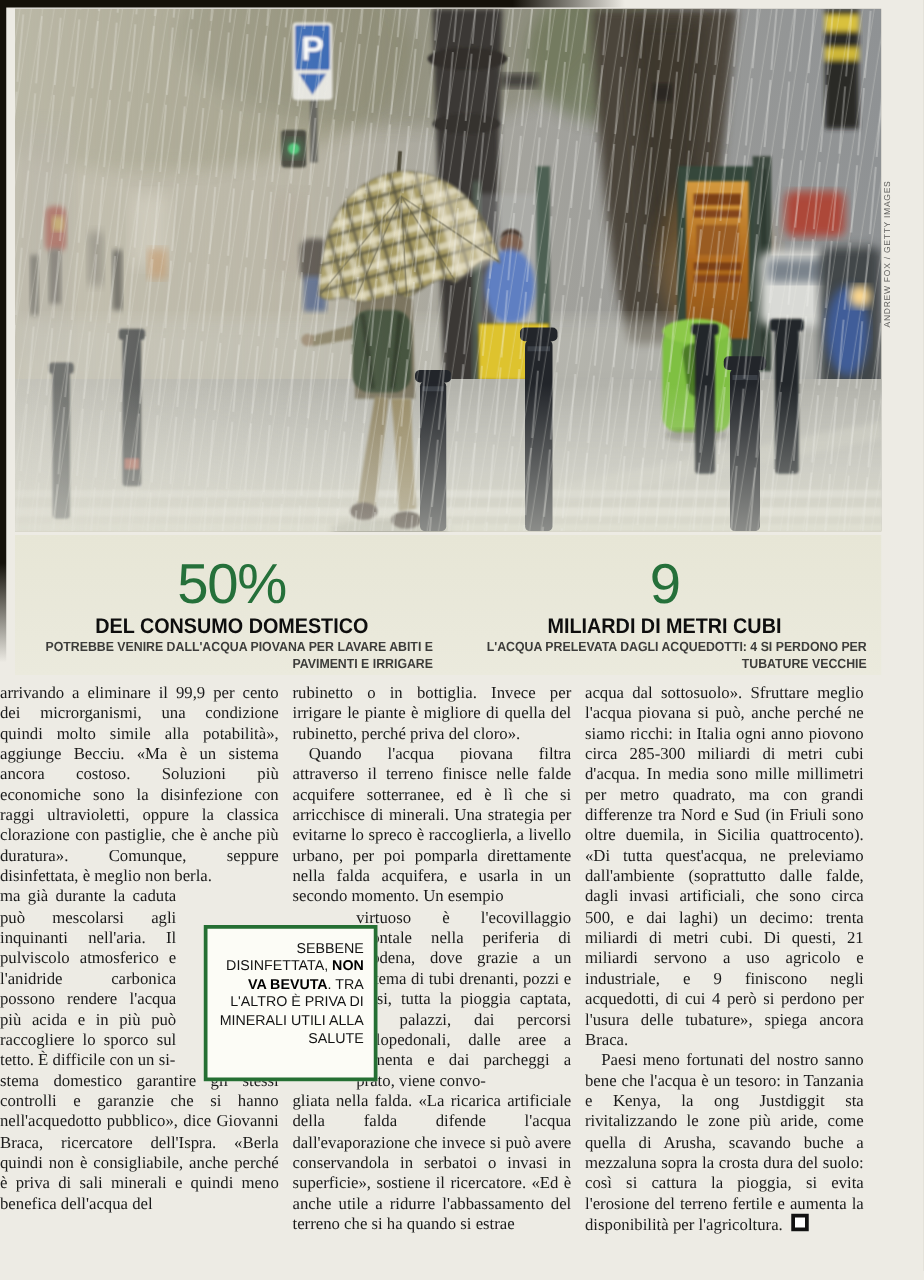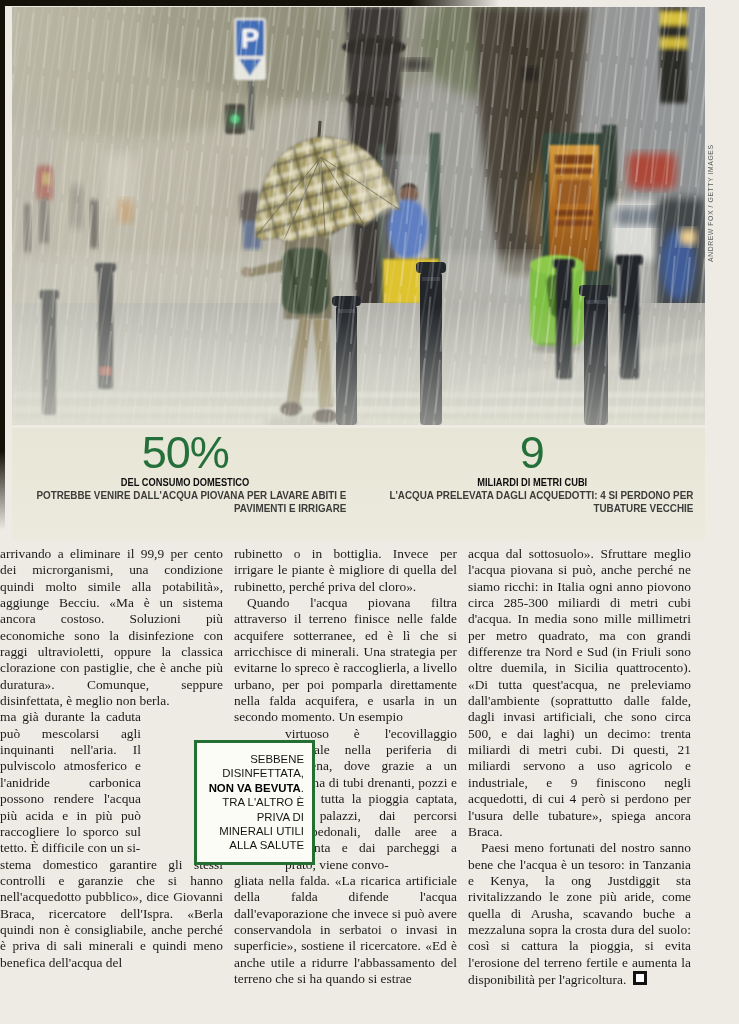--- a/index.html
+++ b/index.html
@@ -22,42 +22,42 @@
     font-family:"Liberation Sans",sans-serif;font-size:6.8px;letter-spacing:.6px;color:#5c5c5a;
     white-space:nowrap;
   }
   
   .stats{
     position:absolute;left:12px;top:428px;width:693px;height:112px;
     display:flex;align-items:flex-start;
     background:linear-gradient(#e7e6d6,#ebeadd);
     font-family:"Liberation Sans",sans-serif;
   }
-  .stat{flex:1;text-align:center;padding-top:2px;}
+  .stat{flex:1;text-align:center;padding-top:16px;}
   .stat-value{font-size:45px;line-height:1.02;font-weight:400;letter-spacing:-1px;color:#25703a;}
-  .stat-label{margin-top:1px;font-size:10px;font-weight:700;color:#0e0e0e;}
+  .stat-label{margin-top:1px;font-size:17px;font-weight:700;color:#0e0e0e;}
   .stat-label>span,.stat-desc>span{display:inline-block;transform:scaleX(.93);transform-origin:50% 50%;}
   .stat-desc{margin-top:1px;font-size:10.6px;line-height:1.28;font-weight:700;color:#3c3c3a;text-align:right;}
   
   .columns{
     position:absolute;left:0;top:546px;width:692px;
     display:flex;gap:11px;
     font-size:13.4px;line-height:16.35px;
   }
   .col{width:223px;}
   .col p{margin:0;text-align:justify;}
   .para-indent{text-indent:13px;}
   .narrow-left{width:141px;}
   .narrow-right{padding-left:51px;}
   
   .quote-box{
-    position:absolute;left:163px;top:740px;width:121px;height:125px;
+    position:absolute;left:163px;top:740px;width:139px;height:125px;
     box-sizing:border-box;border:3px solid #256f33;background:#fcfcf6;
     padding:9px 8px 6px 8px;text-align:right;
-    font-family:"Liberation Sans",sans-serif;font-size:11.4px;line-height:14.4px;color:#141414;margin-left:31px;
+    font-family:"Liberation Sans",sans-serif;font-size:11.4px;line-height:14.4px;color:#141414;
   }
   .quote-box b{font-weight:700;color:#000;}
   
   .footer{
     position:absolute;left:14px;top:992px;width:694px;text-align:right;
     font-family:"Liberation Sans",sans-serif;font-size:12.5px;color:#6a6a68;
   }
   .footer .mag{font-weight:700;color:#191919;}
   .footer .divider{display:inline-block;width:1px;height:13px;background:#b7b7b3;margin:0 8px;vertical-align:-2px;}
   .end-marker{

